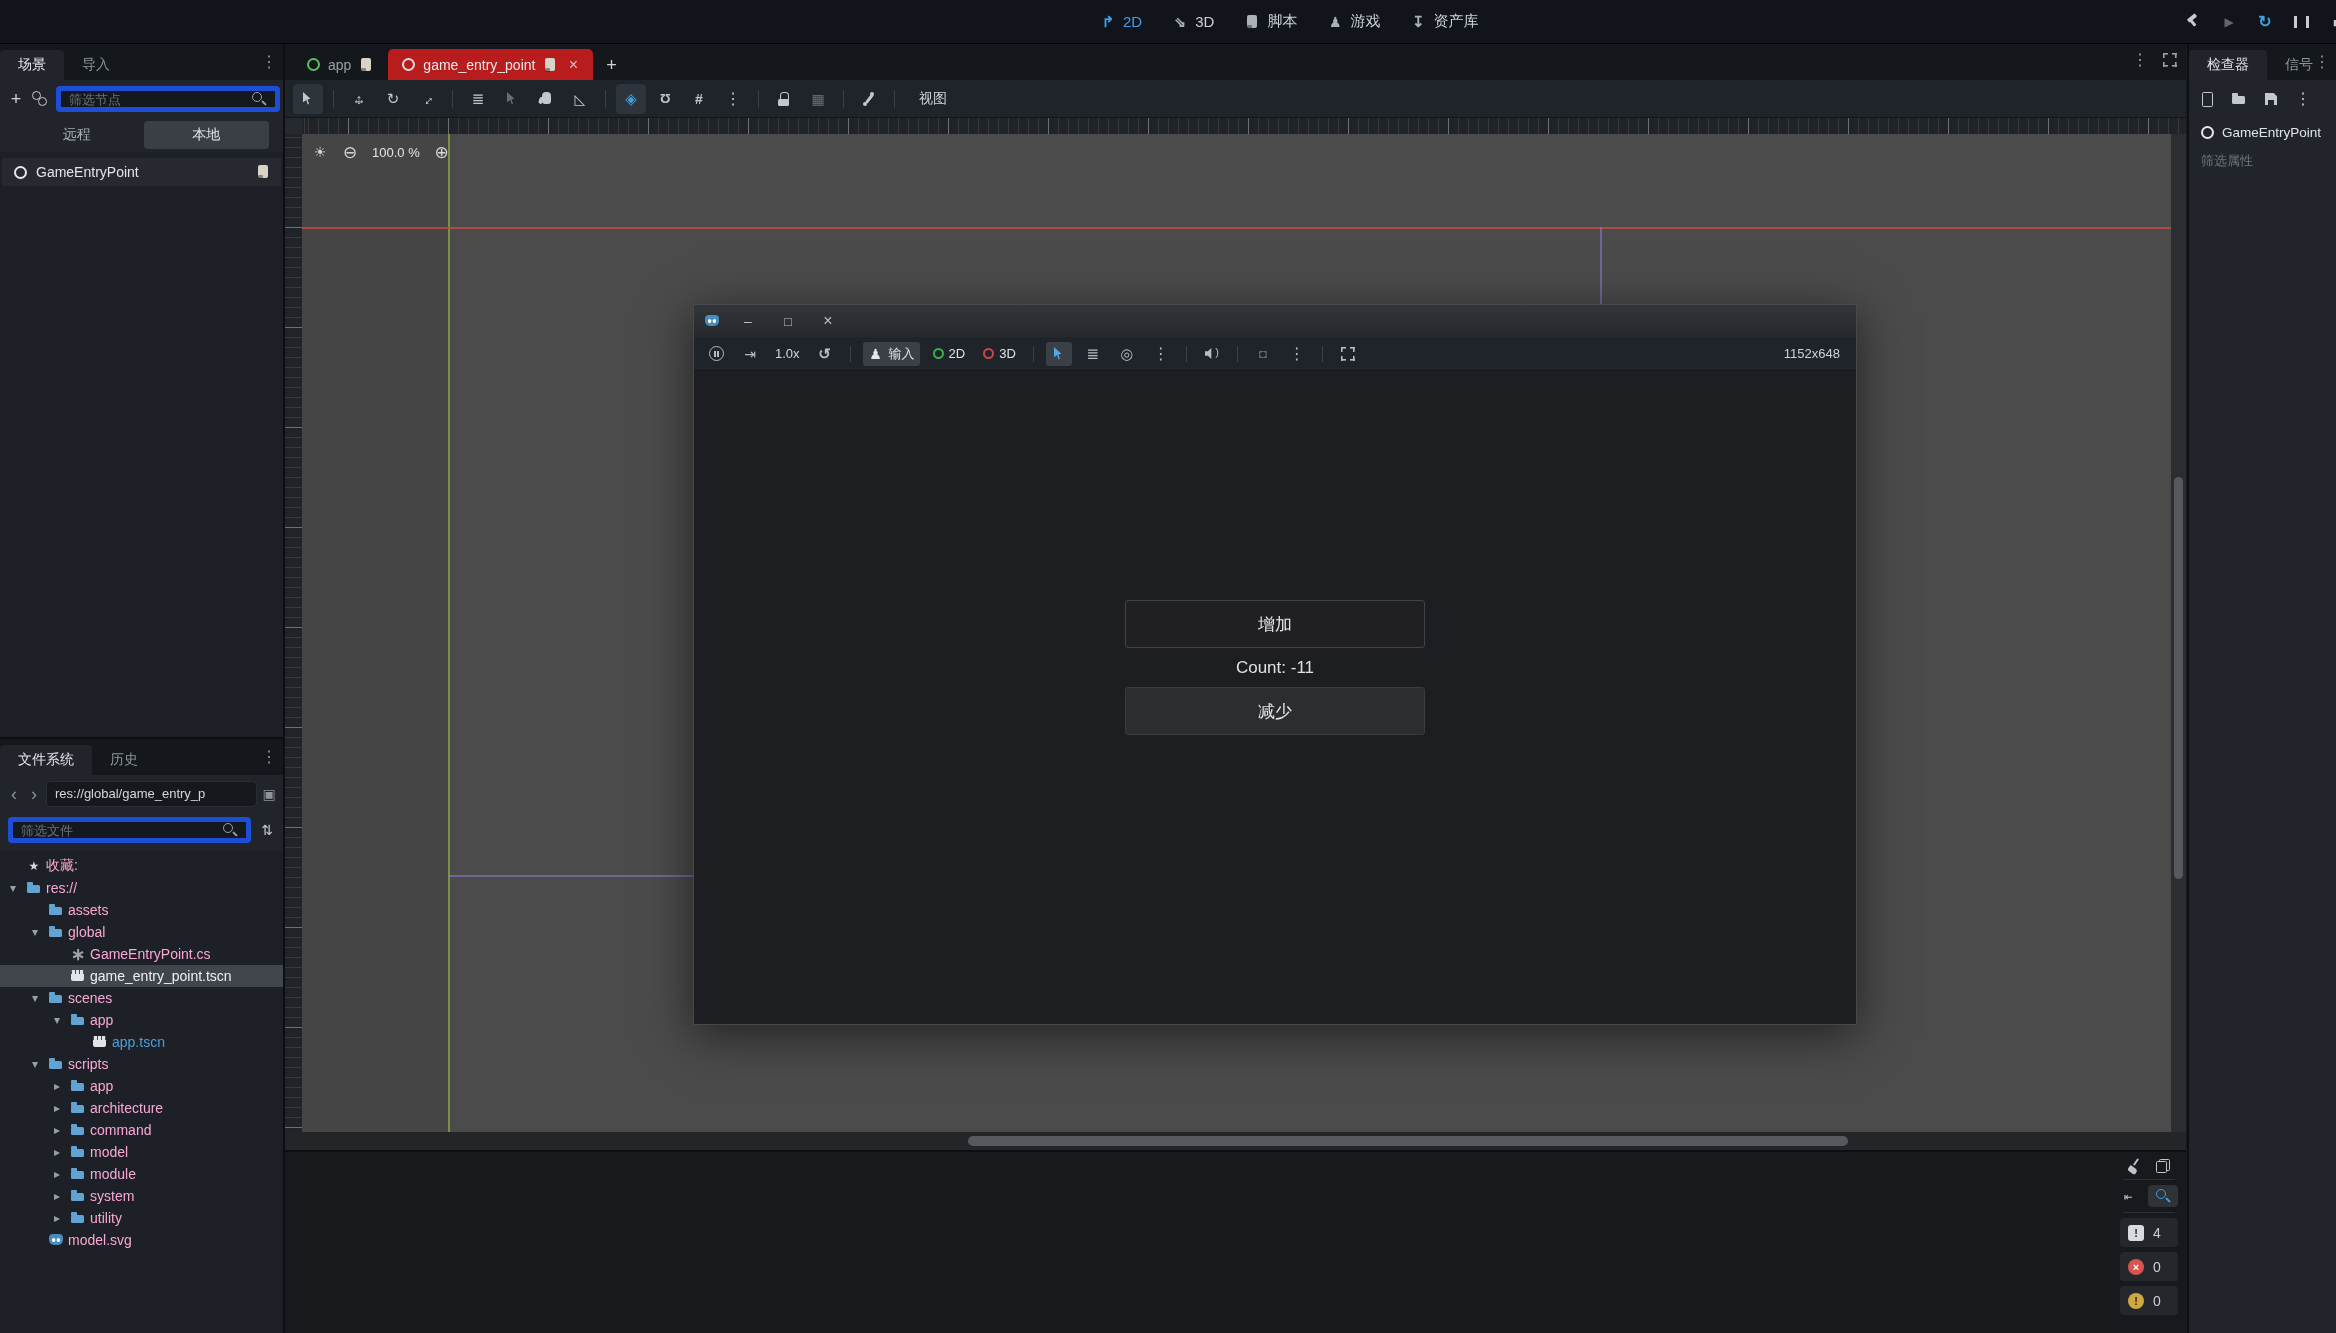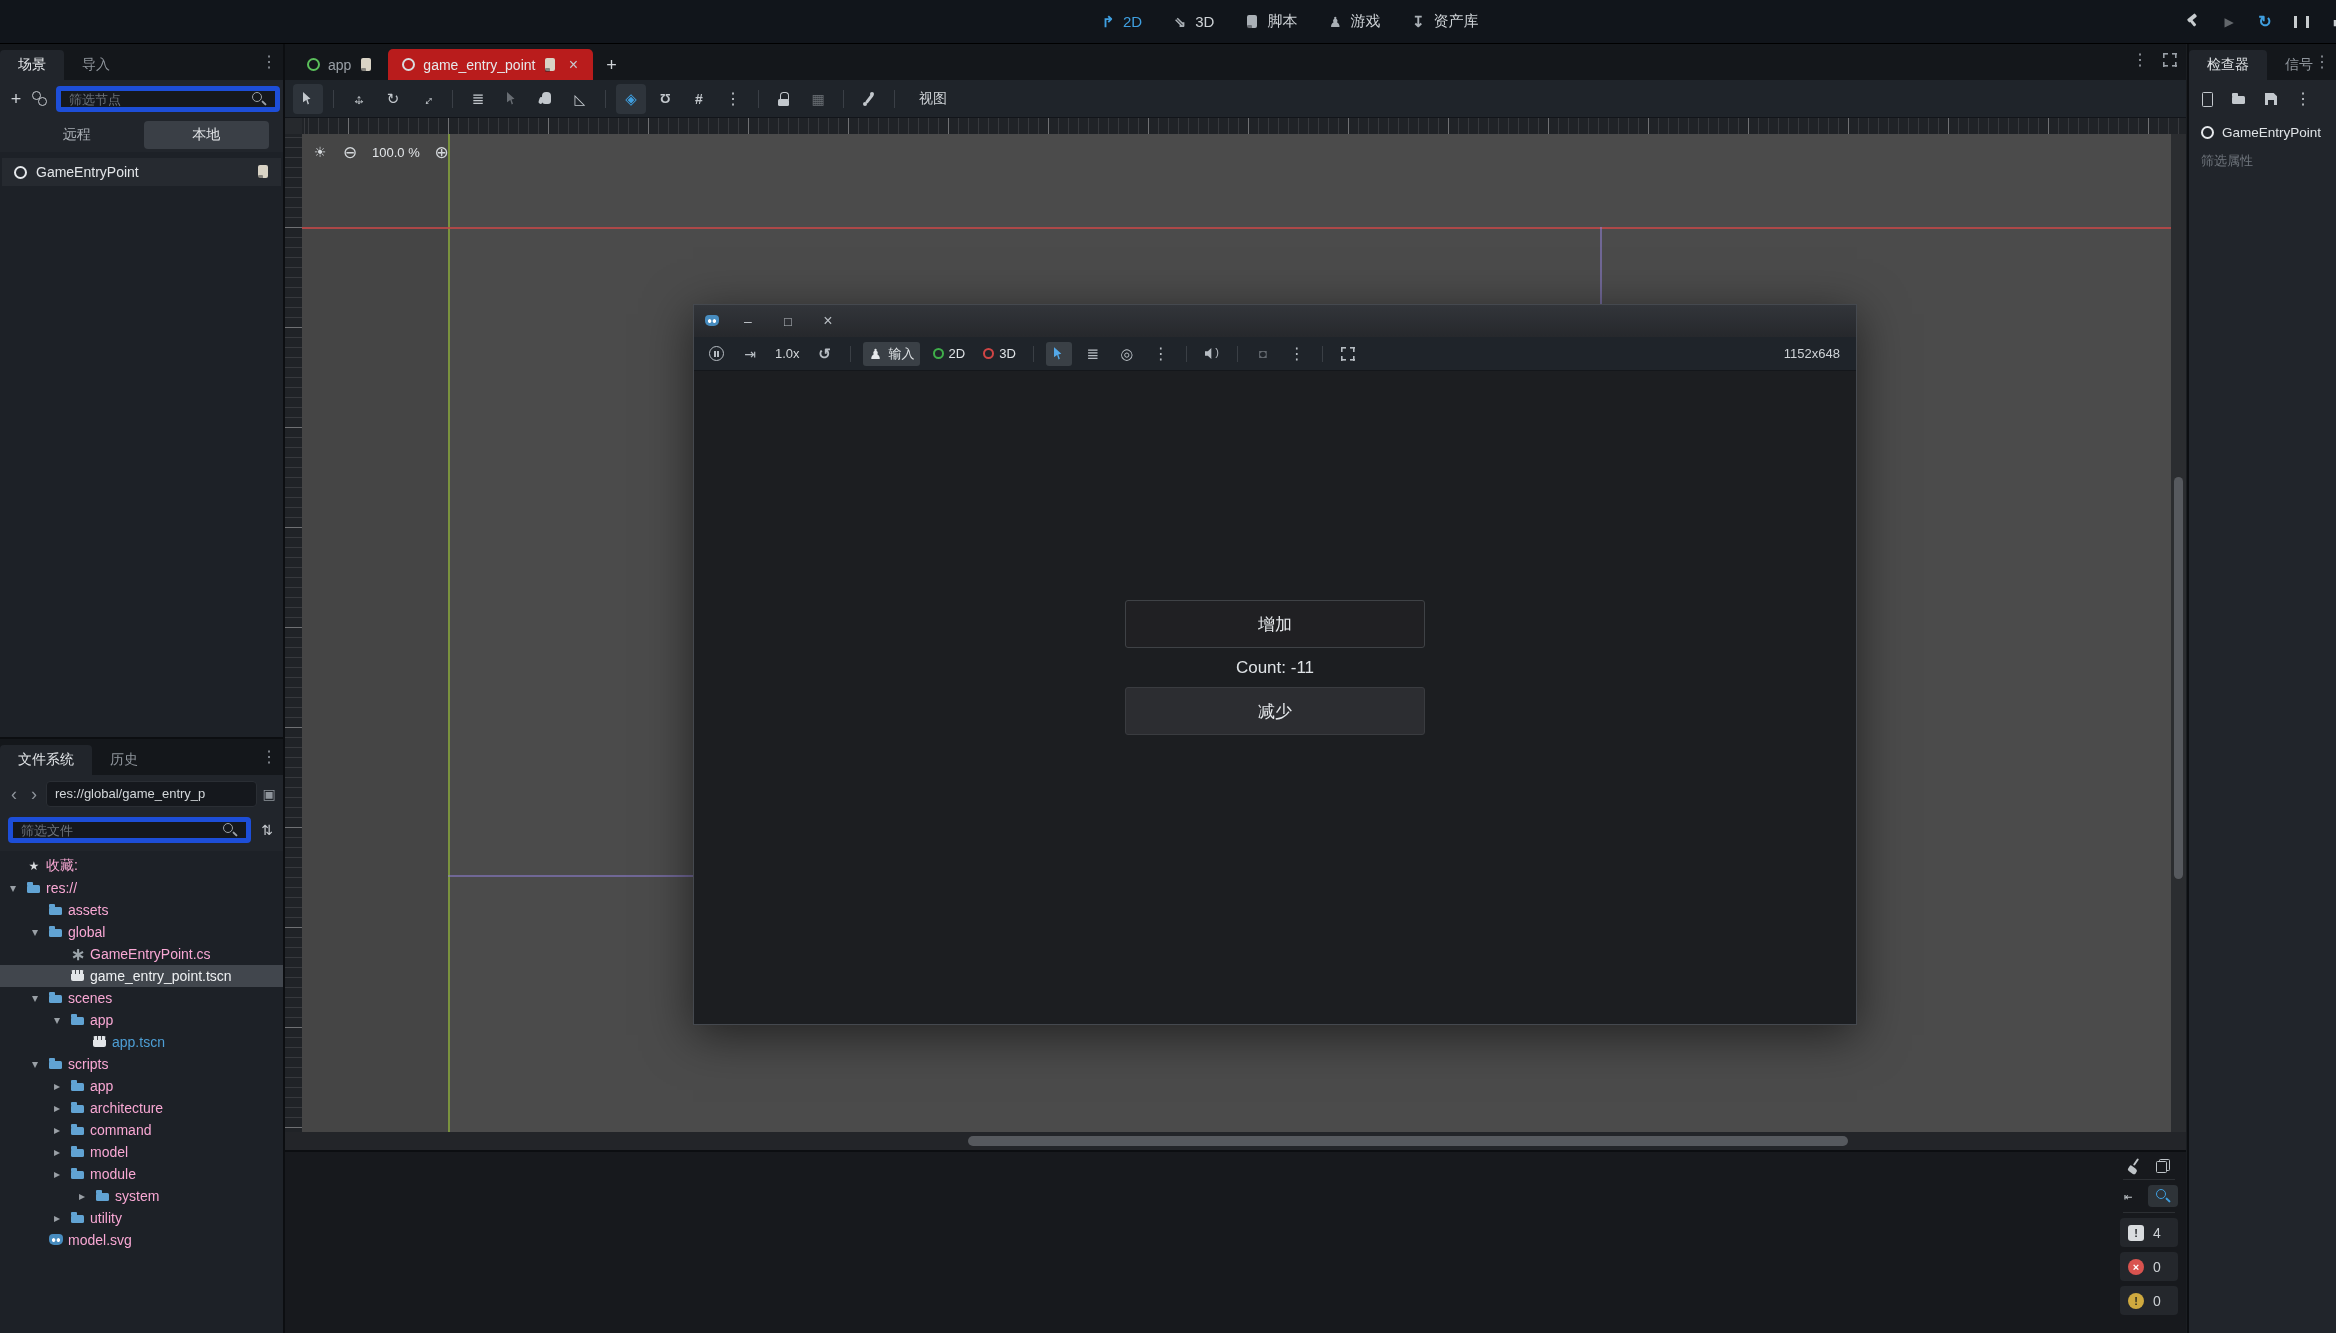--- a/index.html
+++ b/index.html
@@ -434,21 +434,21 @@
         <div class="fs-row" data-chev="right" style="padding-left: 48px;">
         <span class="chev"></span>
         <span class="icon" data-icon="folder-icon"></span>
         <span class="fs-label">model</span>
       </div>
         <div class="fs-row" data-chev="right" style="padding-left: 48px;">
         <span class="chev"></span>
         <span class="icon" data-icon="folder-icon"></span>
         <span class="fs-label">module</span>
       </div>
-        <div class="fs-row" data-chev="right" style="padding-left: 73px;">
+        <div class="fs-row" data-chev="right" style="padding-left: 48px;">
         <span class="chev"></span>
         <span class="icon" data-icon="folder-icon"></span>
         <span class="fs-label">system</span>
       </div>
         <div class="fs-row" data-chev="right" style="padding-left: 48px;">
         <span class="chev"></span>
         <span class="icon" data-icon="folder-icon"></span>
         <span class="fs-label">utility</span>
       </div>
         <div class="fs-row" style="padding-left: 26px;">

